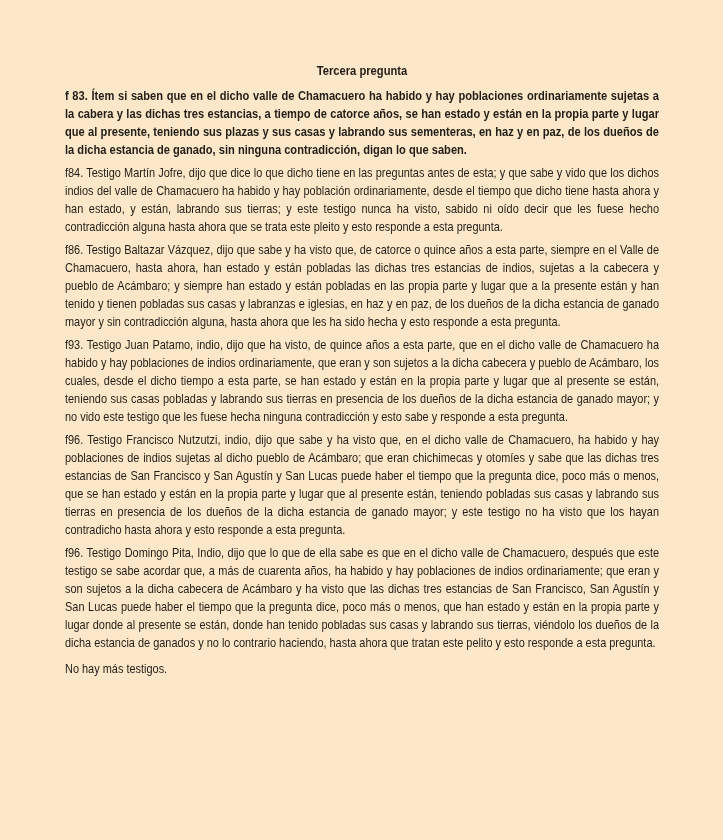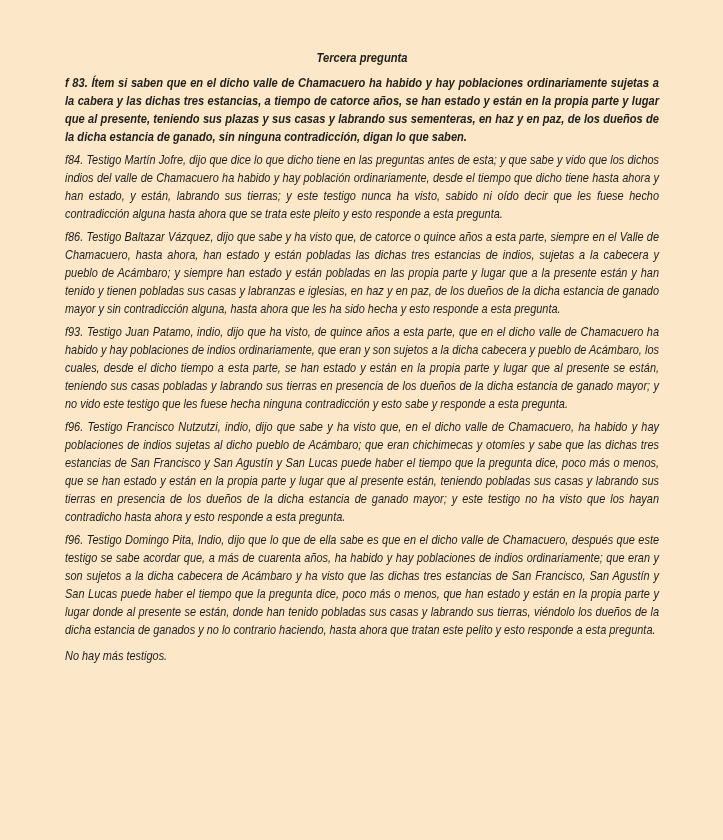--- a/index.html
+++ b/index.html
@@ -11,22 +11,21 @@
     height: 840px;
     overflow: hidden;
     background: var(--bg, #fce8c8);
     color: var(--ink, #211d18);
     font-family: "Liberation Sans", "DejaVu Sans", sans-serif;
   }
   .page {
     box-sizing: border-box;
     width: 723px;
     height: 840px;
-    padding: 49px 0 0 65px;
-    font-style: italic;
+    padding: 62px 0 0 65px;
   }
   
   .textblock {
     width: 700px;
     transform: scaleX(0.8486);
     transform-origin: 0 0;
     font-size: 12.9px;
     line-height: 18px;
   }
   .doc-title {

